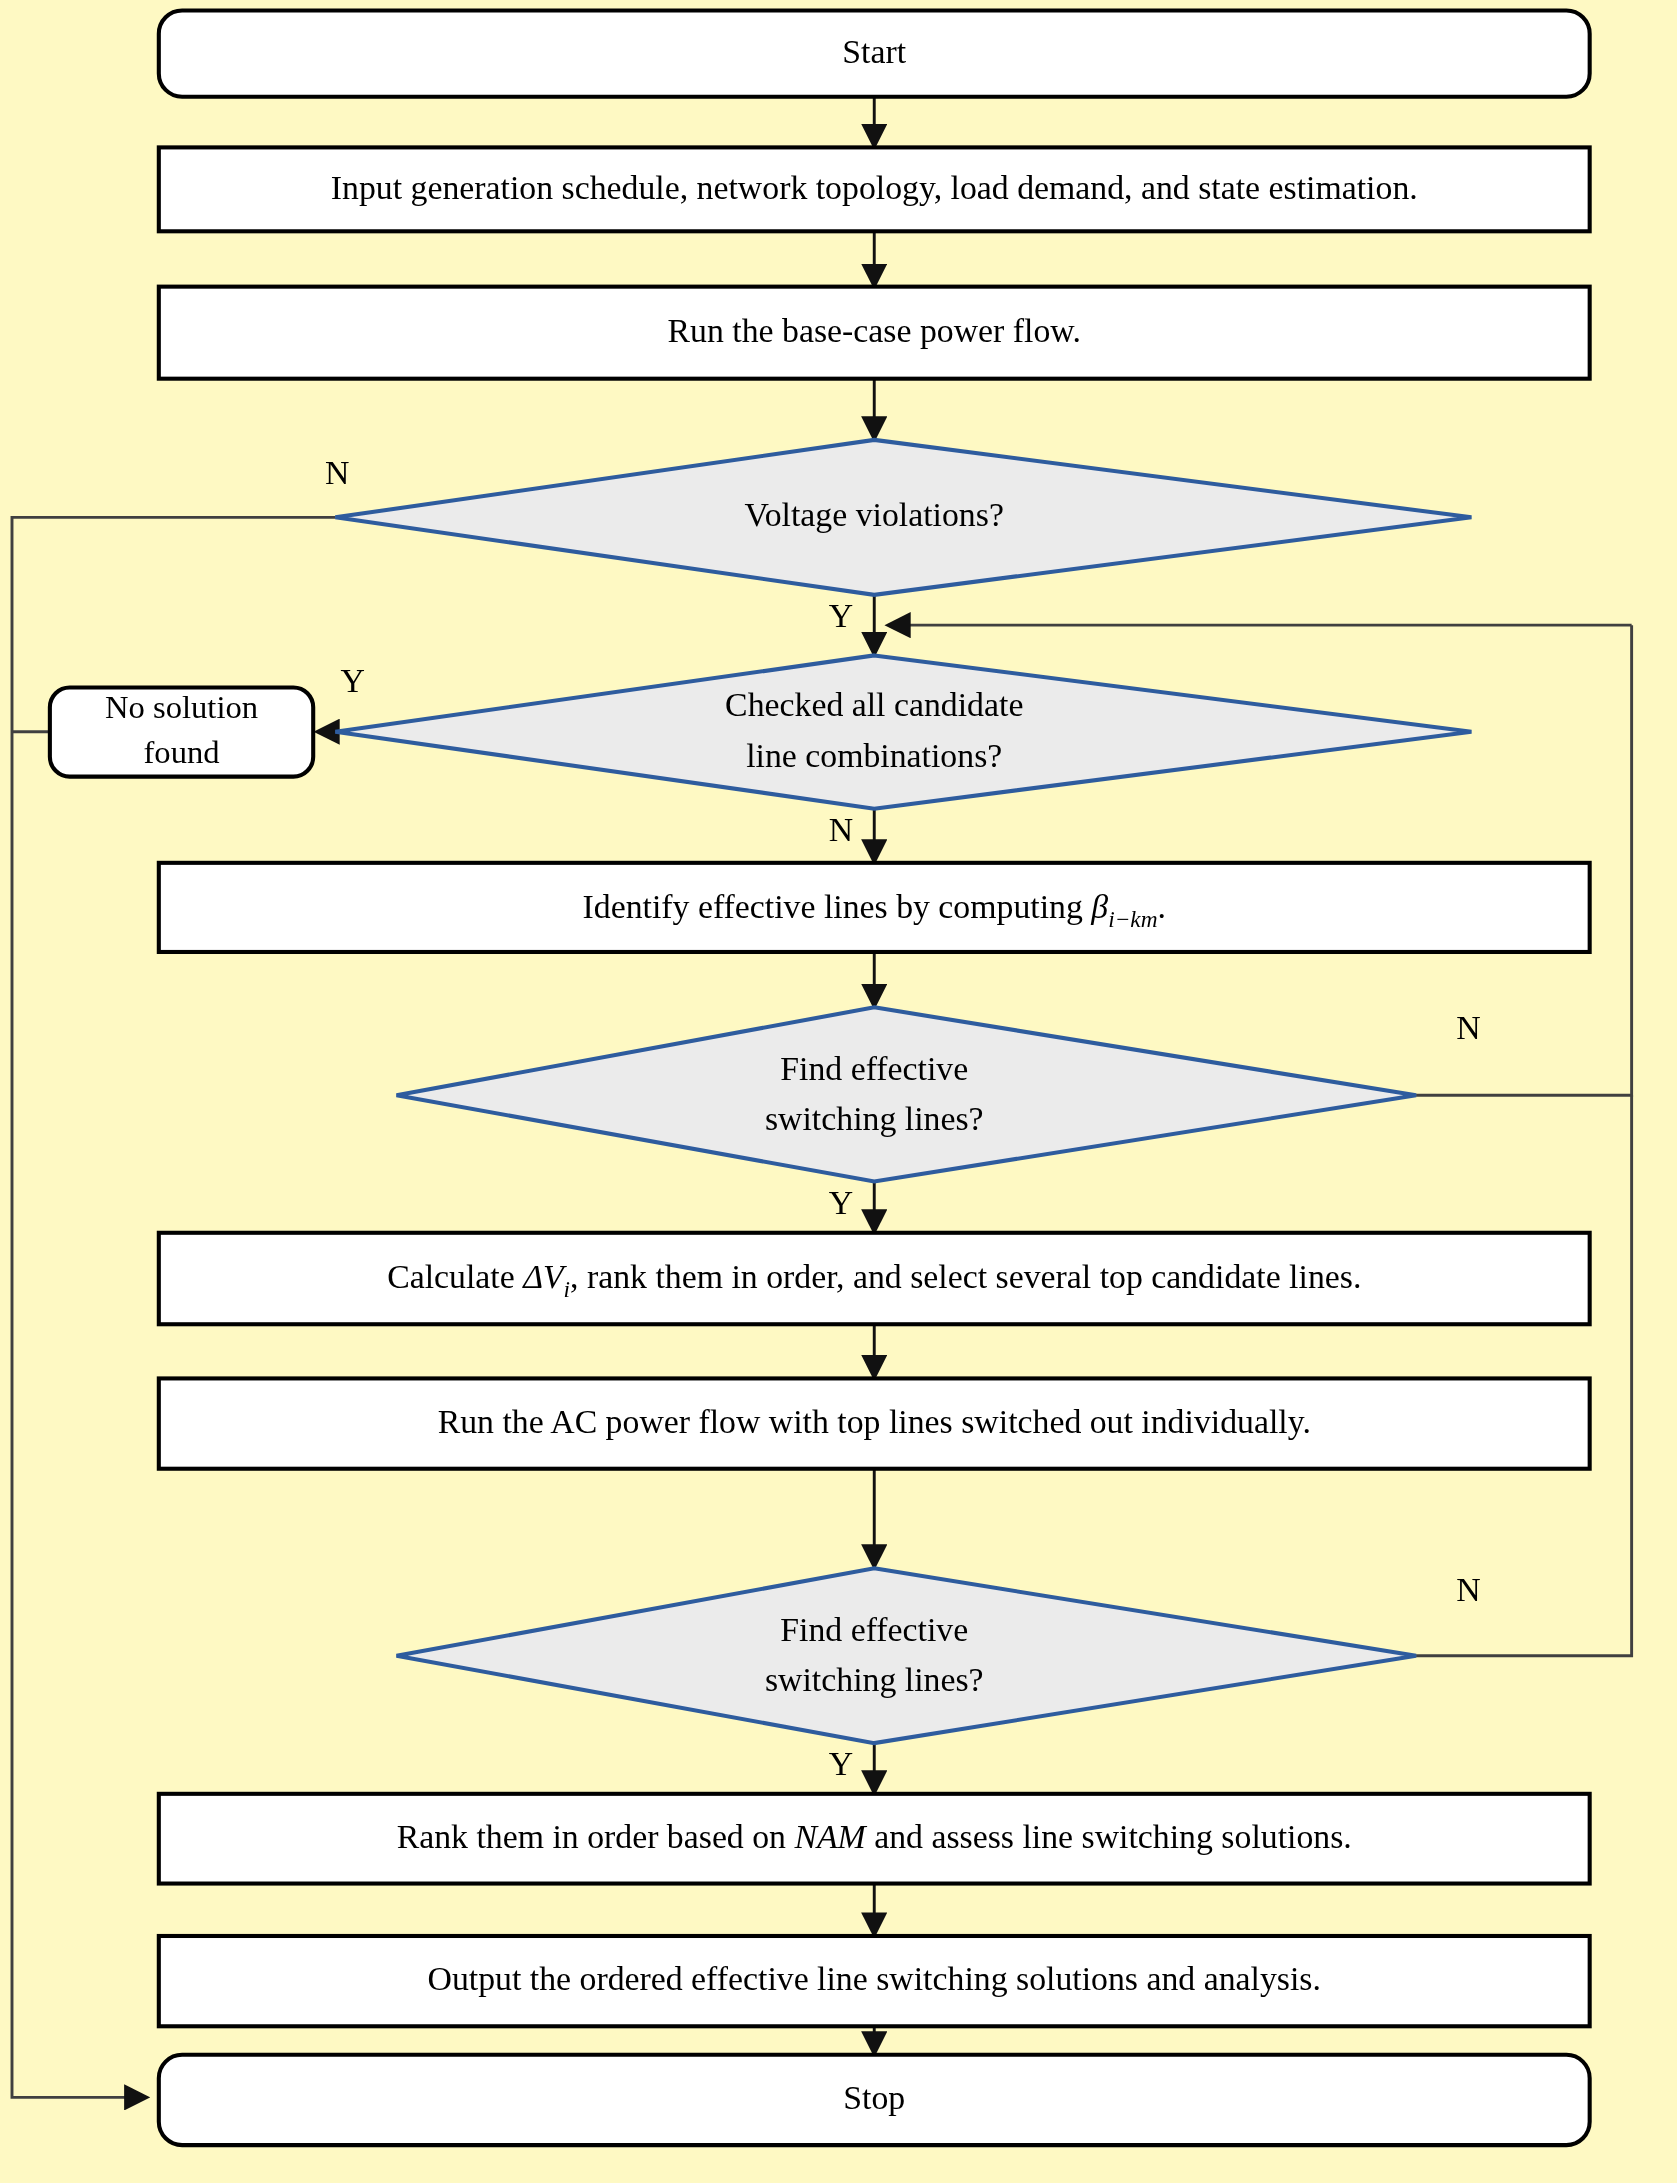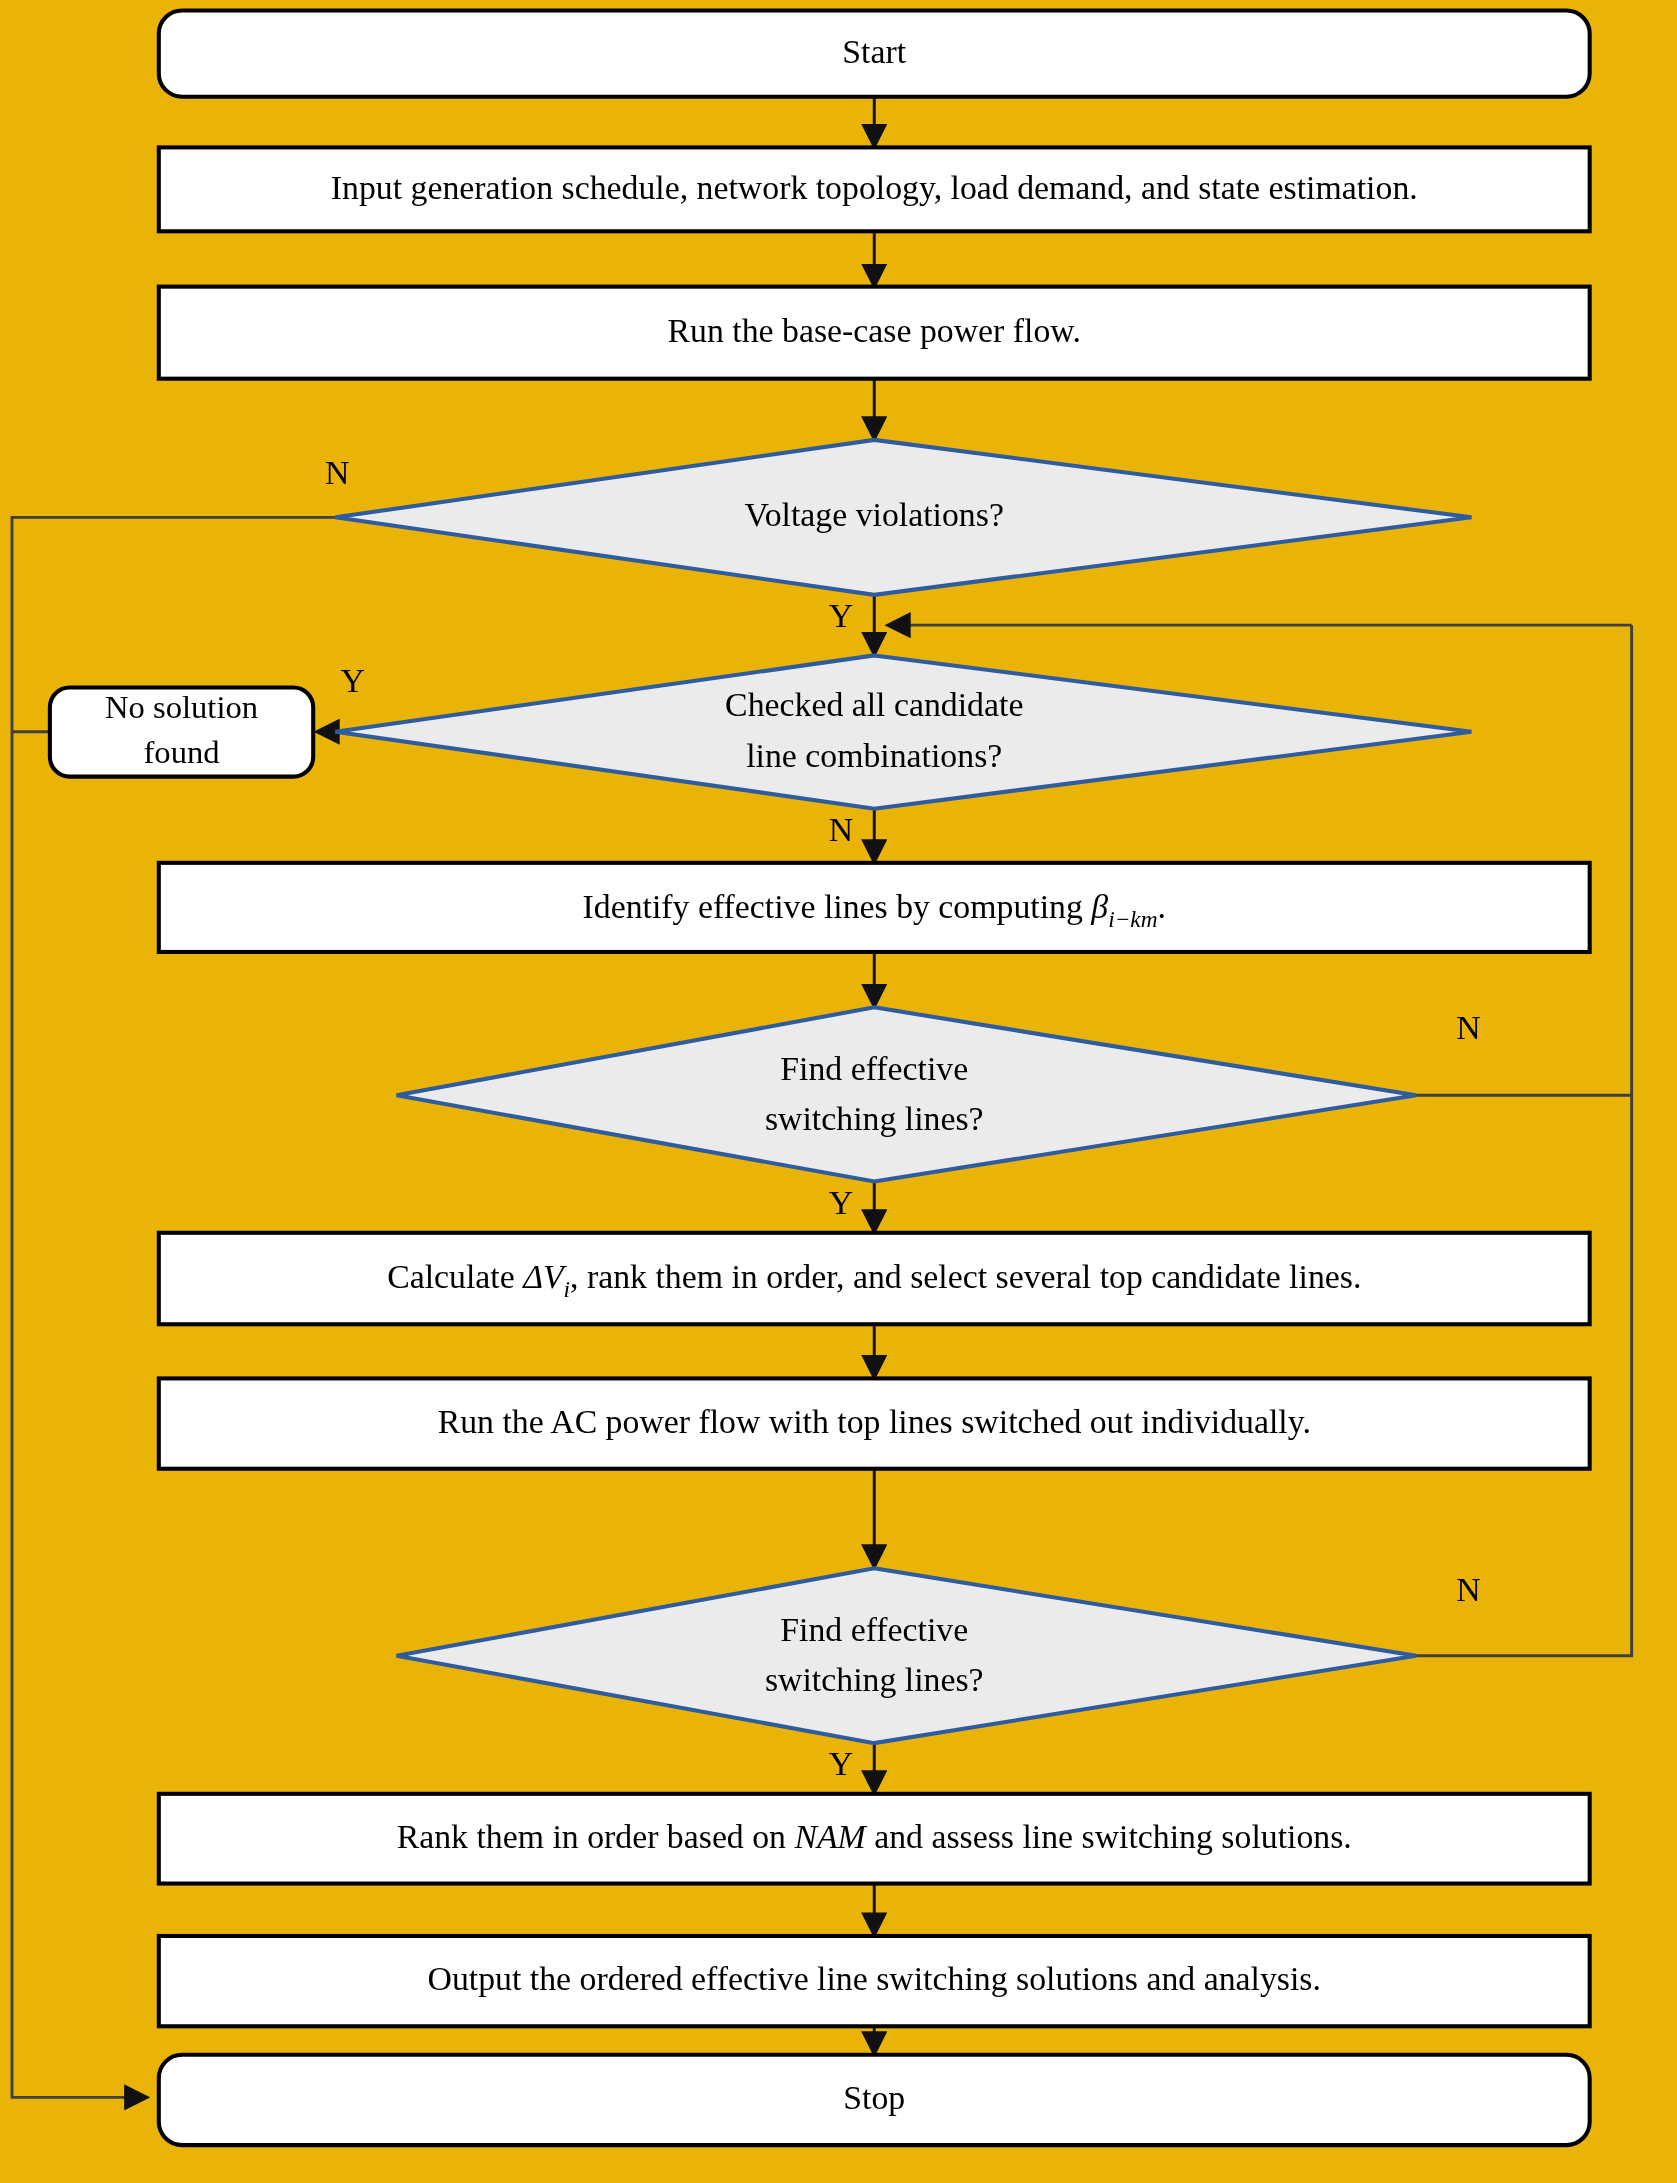--- a/index.html
+++ b/index.html
@@ -4,21 +4,21 @@
 <style>
   html, body {
     margin: 0;
     padding: 0;
     background: #ffffff;
   }
   #flow-root {
     position: relative;
     width: 1678px;
     height: 2183px;
-    background: #eab308;
+    background: #fef9c3;
     font-family: "Liberation Serif", "DejaVu Serif", serif;
     overflow: hidden;
   }
   svg.flow-canvas {
     position: absolute;
     left: 0;
     top: 0;
     width: 1678px;
     height: 2183px;
   }

